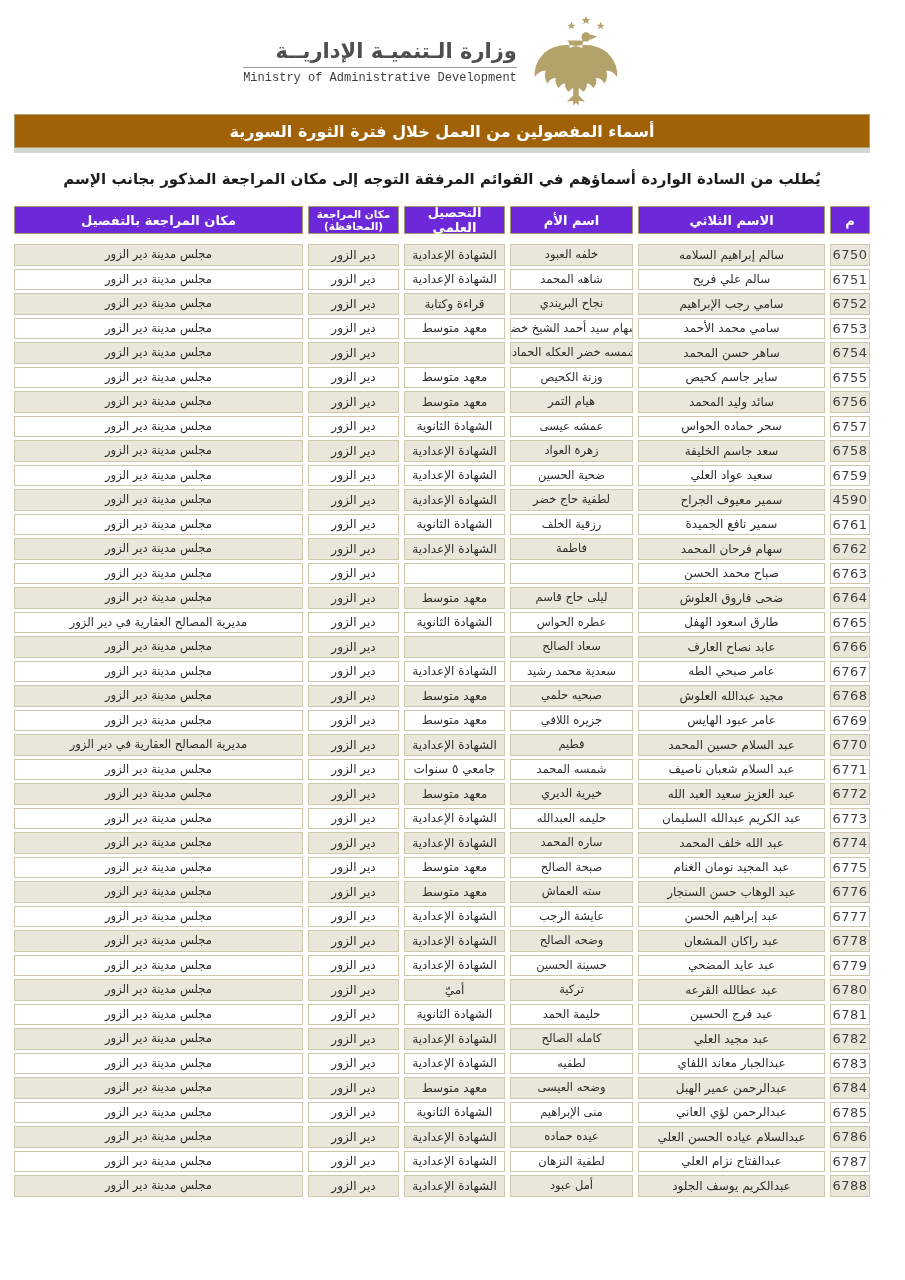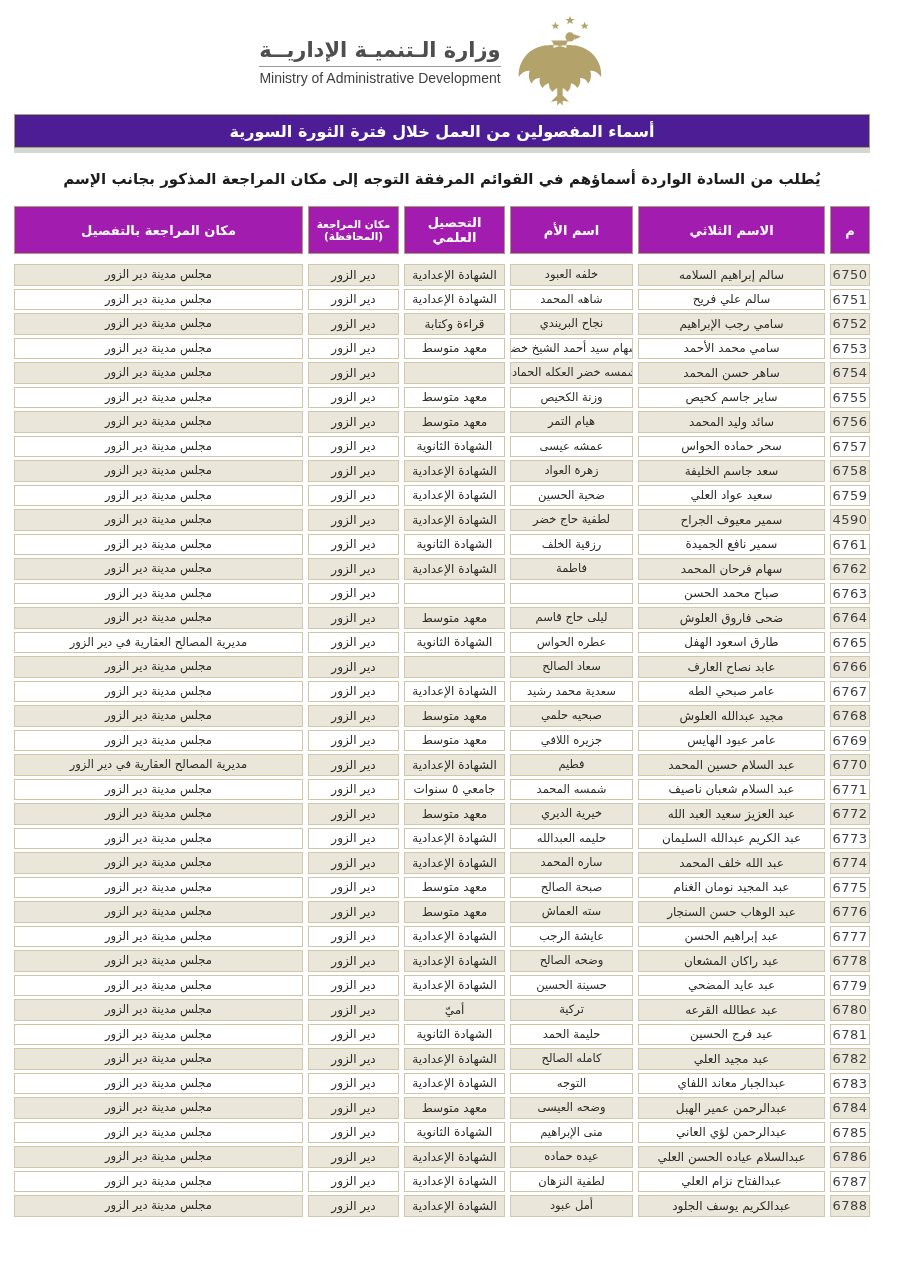--- a/index.html
+++ b/index.html
@@ -16,29 +16,29 @@
     display: flex; justify-content: center; align-items: center;
     gap: 14px; height: 96px; direction: ltr;
   }
   .ministry-text { text-align: right; direction: rtl; }
   .ministry-ar {
     font-size: 21px; font-weight: bold; color: #4e4e4e;
     letter-spacing: 0px; border-bottom: 1px solid #9a9a9a;
     padding-bottom: 4px; margin-bottom: 3px;
   }
   .ministry-en {
-    font-family: Liberation Sans, sans-serif;
-    font-size: 14px; color: #3f3f3f; direction: ltr; text-align: right;
+    font-family: Liberation Mono, monospace;
+    font-size: 12px; color: #3f3f3f; direction: ltr; text-align: right;
   }
   .eagle-svg { display: block; }
 
   
   .title-bar {
     margin-top: 4px; height: 34px;
-    background: #4c1d95; border: 1px solid #a89e6e;
+    background: #a16207; border: 1px solid #a89e6e;
     box-shadow: 0 5px 0 #d3d9d1;
     display: flex; align-items: center; justify-content: center;
     direction: rtl;
   }
   .title-bar .title-text {
     color: #ffffff; font-weight: bold; font-size: 16px;
   }
 
   
   .subtitle {
@@ -48,23 +48,23 @@
 
   
   .records-table { margin-top: 18px; direction: rtl; }
   .trow {
     display: grid;
     grid-template-columns: 40px 187px 123px 101px 91px 1fr;
     column-gap: 5px; direction: rtl; margin-bottom: 3px;
   }
   .thead { margin-bottom: 10px; }
   .th {
-    background: #a21caf; border: 1px solid #a89e6e;
+    background: #6d28d9; border: 1px solid #a89e6e;
     color: #ffffff; font-weight: bold; font-size: 13px;
-    height: 48px; display: flex; align-items: center; justify-content: center;
+    height: 28px; display: flex; align-items: center; justify-content: center;
     text-align: center;
   }
   .thead .th:nth-child(5) { font-size: 10.5px; text-align: center; }
   .td {
     border: 1px solid #cfc6aa; background: #ffffff;
     height: 21.5px; display: flex; align-items: center; justify-content: center;
     font-size: 12px; color: #2e2c28; text-align: center;
     white-space: nowrap; overflow: hidden; padding: 0 4px;
     line-height: 1;
   }
@@ -376,21 +376,21 @@
           <div class="td col-id">6782</div>
           <div class="td col-name">عبد مجيد العلي</div>
           <div class="td col-mother">كامله الصالح</div>
           <div class="td col-education">الشهادة الإعدادية</div>
           <div class="td col-governorate">دير الزور</div>
           <div class="td col-detail">مجلس مدينة دير الزور</div>
         </div>
         <div class="trow odd">
           <div class="td col-id">6783</div>
           <div class="td col-name">عبدالجبار معاند اللفاي</div>
-          <div class="td col-mother">التوجه</div>
+          <div class="td col-mother">لطفيه</div>
           <div class="td col-education">الشهادة الإعدادية</div>
           <div class="td col-governorate">دير الزور</div>
           <div class="td col-detail">مجلس مدينة دير الزور</div>
         </div>
         <div class="trow even">
           <div class="td col-id">6784</div>
           <div class="td col-name">عبدالرحمن عمير الهبل</div>
           <div class="td col-mother">وضحه العيسى</div>
           <div class="td col-education">معهد متوسط</div>
           <div class="td col-governorate">دير الزور</div>

